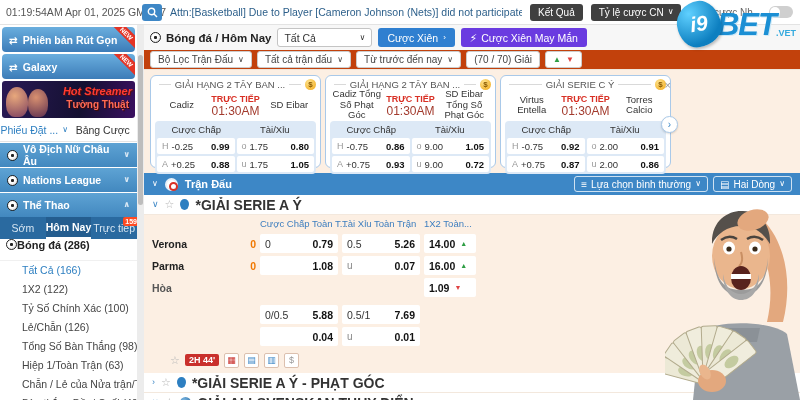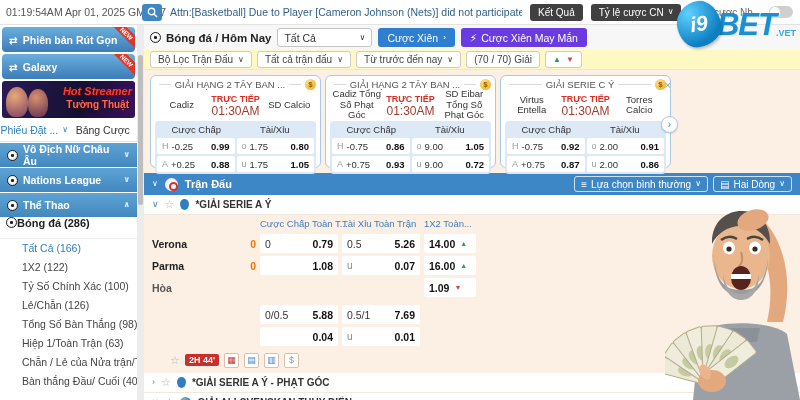--- a/index.html
+++ b/index.html
@@ -73,21 +73,21 @@
   
   .main { position:absolute; left:144px; top:25px; width:656px; height:375px; }
   .mh1 { height:25px; background:#f7f7f7; display:flex; align-items:center; gap:6px; padding:0 6px; }
   .crumb { font-weight:bold; font-size:11.5px; color:#222; display:flex; align-items:center; gap:5px; }
   .select { width:95px; height:19px; background:#fff; border:1px solid #c4c4c4; border-radius:3px;
             display:flex; align-items:center; justify-content:space-between; padding:0 6px; font-size:10.5px; color:#333;}
   .btn-parlay { background:#2f7fd0; color:#fff; height:19px; border-radius:3px; padding:0 9px; font-size:10.5px;
                 display:flex; align-items:center; gap:5px; }
   .btn-lucky { background:#6a3be0; color:#fff; height:19px; border-radius:3px; padding:0 9px; font-size:10.5px;
                display:flex; align-items:center; gap:4px; }
-  .mh2 { height:20px; background:#fef9c3; display:flex; align-items:center; gap:5px; padding:0 6px;
+  .mh2 { height:20px; background:#c2410c; display:flex; align-items:center; gap:5px; padding:0 6px;
          border-bottom:1px solid #efe5da;}
   .chip { background:#fff; border:1px solid #ccc; border-radius:3px; height:17px; padding:0 7px;
           display:flex; align-items:center; gap:5px; font-size:10px; color:#444; white-space:nowrap; }
   .sort-chip .up { color:#2e9e44; font-size:8px; }
   .sort-chip .dn { color:#e04343; font-size:8px; }
 
   
   .cards { display:flex; gap:4px; padding:5px 0 0 6px; }
   .card { width:171px; height:93px; background:#fff; border:1px solid #a9c9e9; border-radius:6px;
           position:relative; padding:3px 4px; }
@@ -126,21 +126,21 @@
   .mb-btn { border:1px solid rgba(255,255,255,.75); border-radius:3px; height:16px; padding:0 6px;
             display:flex; align-items:center; gap:4px; font-size:10px; }
 
   
   .lg-row { height:20px; background:#fff; display:flex; align-items:center; gap:6px; padding:0 8px;
             border-bottom:1px solid #f3e8dd; }
   .lg-row .chev { color:#3d87c6; font-size:9px; }
   .star { color:#b9b9b9; font-size:11px; line-height:1;}
   .lg-ico { width:9px; height:11px; background:#2d7fc1; border-radius:50% 50% 50% 50%/45% 45% 55% 55%; flex:0 0 auto;}
   .lg-ico.round { width:11px; height:11px; border-radius:50%; background:radial-gradient(circle at 35% 30%,#7ab6e2,#1d5f96);}
-  .lg-name { font-weight:bold; font-size:10px; color:#333; }
+  .lg-name { font-weight:bold; font-size:14px; color:#333; }
 
   .sa-grid { display:grid; grid-template-columns:84px 16px 78px 78px 52px 1fr; column-gap:4px;
              align-items:center; padding-left:8px; }
   .th-row { height:16px; font-size:9.5px; color:#3d7ebf; white-space:nowrap; }
   .t-row { height:19px; margin-top:3px; }
   .tname { font-weight:bold; color:#222; font-size:10.5px; white-space:nowrap; }
   .tname.dim { font-weight:bold; color:#555; }
   .score { color:#f07800; font-weight:bold; text-align:right; font-size:10.5px;}
   .oc { background:#fff; border-radius:2px; height:19px; display:flex; align-items:center;
         padding:0 5px; font-size:10.5px; gap:3px; }
@@ -230,20 +230,32 @@
     <div class="league-bar">
       <span class="ball"></span>
       <span>Nations League</span>
       <span class="chev">∨</span>
     </div>
     <div class="league-bar">
       <span class="ball"></span>
       <span>Thể Thao</span>
       <span class="chev">∧</span>
     </div>
+    <div class="subtabs">
+      <span class="subtab">
+        <span>Sớm</span>
+      </span>
+      <span class="subtab active">
+        <span>Hôm Nay</span>
+      </span>
+      <span class="subtab">
+        <span>Trực tiếp</span>
+        <span class="badge159">159</span>
+      </span>
+    </div>
     <div class="sport-row">
       <span class="ball"></span>
       <span>Bóng đá (286)</span>
     </div>
     <div class="filter-item active">Tất Cả (166)</div>
     <div class="filter-item">1X2 (122)</div>
     <div class="filter-item">Tỷ Số Chính Xác (100)</div>
     <div class="filter-item">Lẻ/Chẵn (126)</div>
     <div class="filter-item">Tổng Số Bàn Thắng (98)</div>
     <div class="filter-item">Hiệp 1/Toàn Trận (63)</div>
@@ -304,21 +316,21 @@
           <span>GIẢI HẠNG 2 TÂY BAN ...</span>
           <span class="dash"></span>
           <span class="coin">$</span>
         </div>
         <div class="card-teams">
           <span class="team">Cadiz</span>
           <span class="live-block">
             <span class="live">TRỰC TIẾP</span><br>
             <span class="live-time">01:30AM</span>
           </span>
-          <span class="team">SD Calcio</span>
+          <span class="team">SD Eibar</span>
         </div>
         <div class="odds-panel">
           <div class="op-head">
             <span>Cược Chấp</span>
             <span>Tài/Xỉu</span>
           </div>
           <div class="op-row">
             <span class="op-cell">
               <span class="sde">H</span>
               <span class="pt">-0.25</span>

